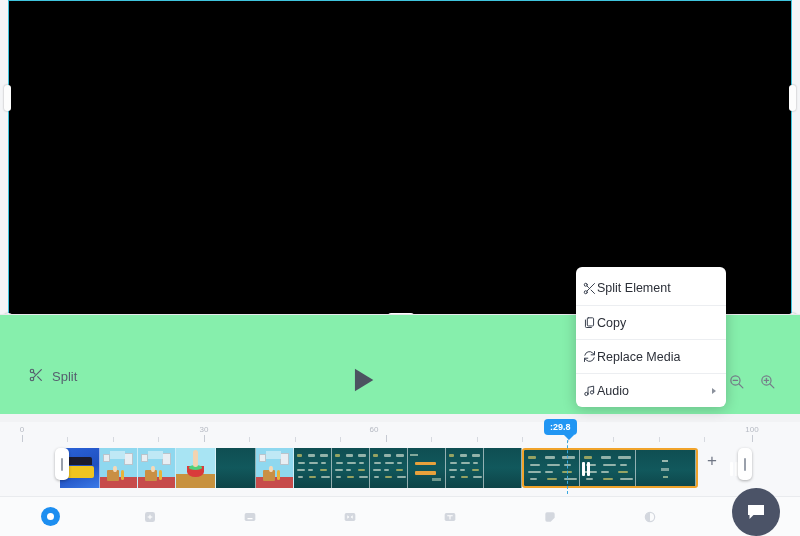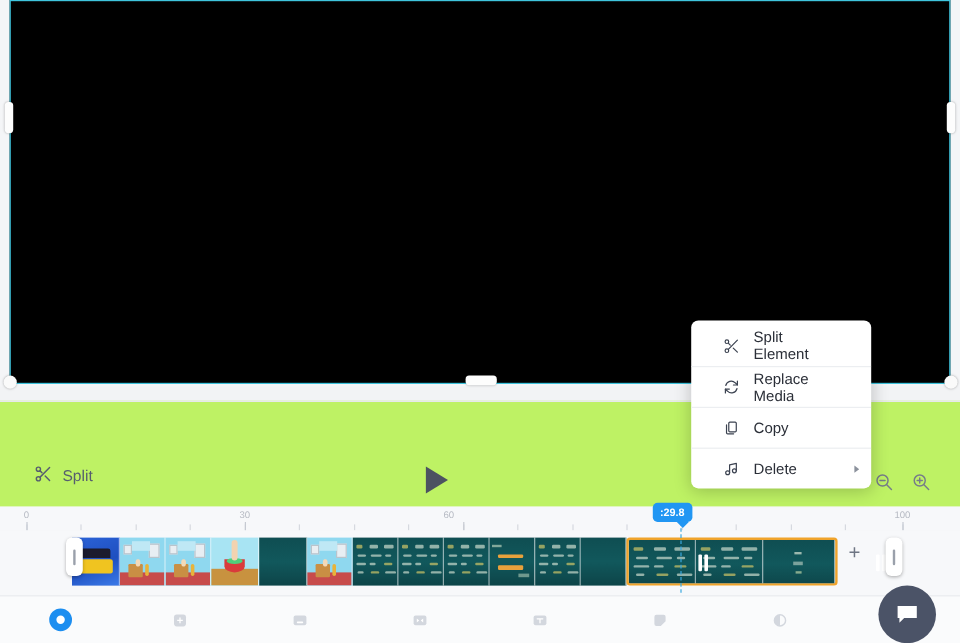--- a/index.html
+++ b/index.html
@@ -33,22 +33,22 @@
   }
   .corner-dot {
     position: absolute; width: 11px; height: 11px; border-radius: 50%;
     background: #fafafa; box-shadow: 0 0 2px rgba(0,0,0,.35);
   }
   .c-bl { left: 3px;  top: 313px; }
   .c-br { left: 787px; top: 313px; }
 
   
   .toolbar {
-    position: absolute; left: 0; top: 334px; width: 800px; height: 100px;
-    background: #bef264;
+    position: absolute; left: 0; top: 314px; width: 800px; height: 100px;
+    background: #86efac;
     border-top: 1px solid #e7e9ec;
   }
   .split-btn {
     position: absolute; left: 28px; top: 52px;
     display: flex; align-items: center; gap: 8px;
     color: #565e6e; font-size: 13px; cursor: pointer;
   }
   .split-btn svg { width: 16px; height: 16px; }
   .play-btn {
     position: absolute; left: 345px; top: 48px;
@@ -153,22 +153,22 @@
   .fab svg { width: 24px; height: 24px; }
 
   
   .ctx-menu {
     position: absolute; left: 576px; top: 267px; width: 150px;
     background: #fff; border-radius: 6px; z-index: 20;
     box-shadow: 0 2px 14px rgba(0,0,0,.22);
     overflow: hidden; padding: 4px 0 0 0;
   }
   .ctx-item {
-    position: relative; display: flex; align-items: center; gap: 11px;
-    height: 34px; padding: 0 26px; font-size: 12.5px; color: #2b2f38;
+    position: relative; display: flex; align-items: center; 
+    height: 34px; padding: 0 6px; font-size: 12.5px; color: #2b2f38;
     cursor: pointer;
   }
   .ctx-item + .ctx-item { border-top: 1px solid #eceef1; }
   .ctx-item svg { width: 15px; height: 15px; flex: 0 0 15px; }
   .ctx-item.danger {
     background: #1a93f5; color: #fff; font-weight: bold;
     margin: 0 2px 3px 2px; border-radius: 4px; border-top: none;
   }
   .ctx-arrow {
     position: absolute; right: 10px; top: 50%; transform: translateY(-50%);
@@ -420,41 +420,41 @@
           <circle cx="6" cy="6" r="2.4"></circle>
           <circle cx="6" cy="18" r="2.4"></circle>
           <line x1="20" y1="4" x2="8.2" y2="15.8"></line>
           <line x1="14.5" y1="14.5" x2="20" y2="20"></line>
           <line x1="8.2" y1="8.2" x2="10.5" y2="10.5"></line>
         </svg>
         <span>Split Element</span>
       </div>
       <div class="ctx-item">
         <svg viewBox="0 0 24 24" fill="none" stroke="#3b4250" stroke-width="1.6" stroke-linecap="round" stroke-linejoin="round">
+          <rect x="8.5" y="4.5" width="10" height="13" rx="1.5"></rect>
+          <path d="M5.5 8v10.5a1.5 1.5 0 0 0 1.5 1.5h8"></path>
+        </svg>
+        <span>Copy</span>
+      </div>
+      <div class="ctx-item">
+        <svg viewBox="0 0 24 24" fill="none" stroke="#3b4250" stroke-width="1.6" stroke-linecap="round" stroke-linejoin="round">
           <path d="M4.5 10a7.5 7.5 0 0 1 12.6-3.6L20 9"></path>
           <polyline points="20,4 20,9.3 14.7,9.3"></polyline>
           <path d="M19.5 14a7.5 7.5 0 0 1-12.6 3.6L4 15"></path>
           <polyline points="4,20 4,14.7 9.3,14.7"></polyline>
         </svg>
         <span>Replace Media</span>
-      </div>
-      <div class="ctx-item">
-        <svg viewBox="0 0 24 24" fill="none" stroke="#3b4250" stroke-width="1.6" stroke-linecap="round" stroke-linejoin="round">
-          <rect x="8.5" y="4.5" width="10" height="13" rx="1.5"></rect>
-          <path d="M5.5 8v10.5a1.5 1.5 0 0 0 1.5 1.5h8"></path>
-        </svg>
-        <span>Copy</span>
       </div>
       <div class="ctx-item">
         <svg viewBox="0 0 24 24" fill="none" stroke="#3b4250" stroke-width="1.6" stroke-linecap="round" stroke-linejoin="round">
           <circle cx="7" cy="17.5" r="2.6"></circle>
           <circle cx="16" cy="15" r="2.6"></circle>
           <path d="M9.6 17.5V7l9-2v10"></path>
         </svg>
-        <span>Delete</span>
+        <span>Audio</span>
         <span class="ctx-arrow"></span>
       </div>
     </div>
 
   <div class="bottom-nav" id="bottomnav">
       <div class="nav-item">
         <div class="nav-active">
           <i></i>
         </div>
       </div>

